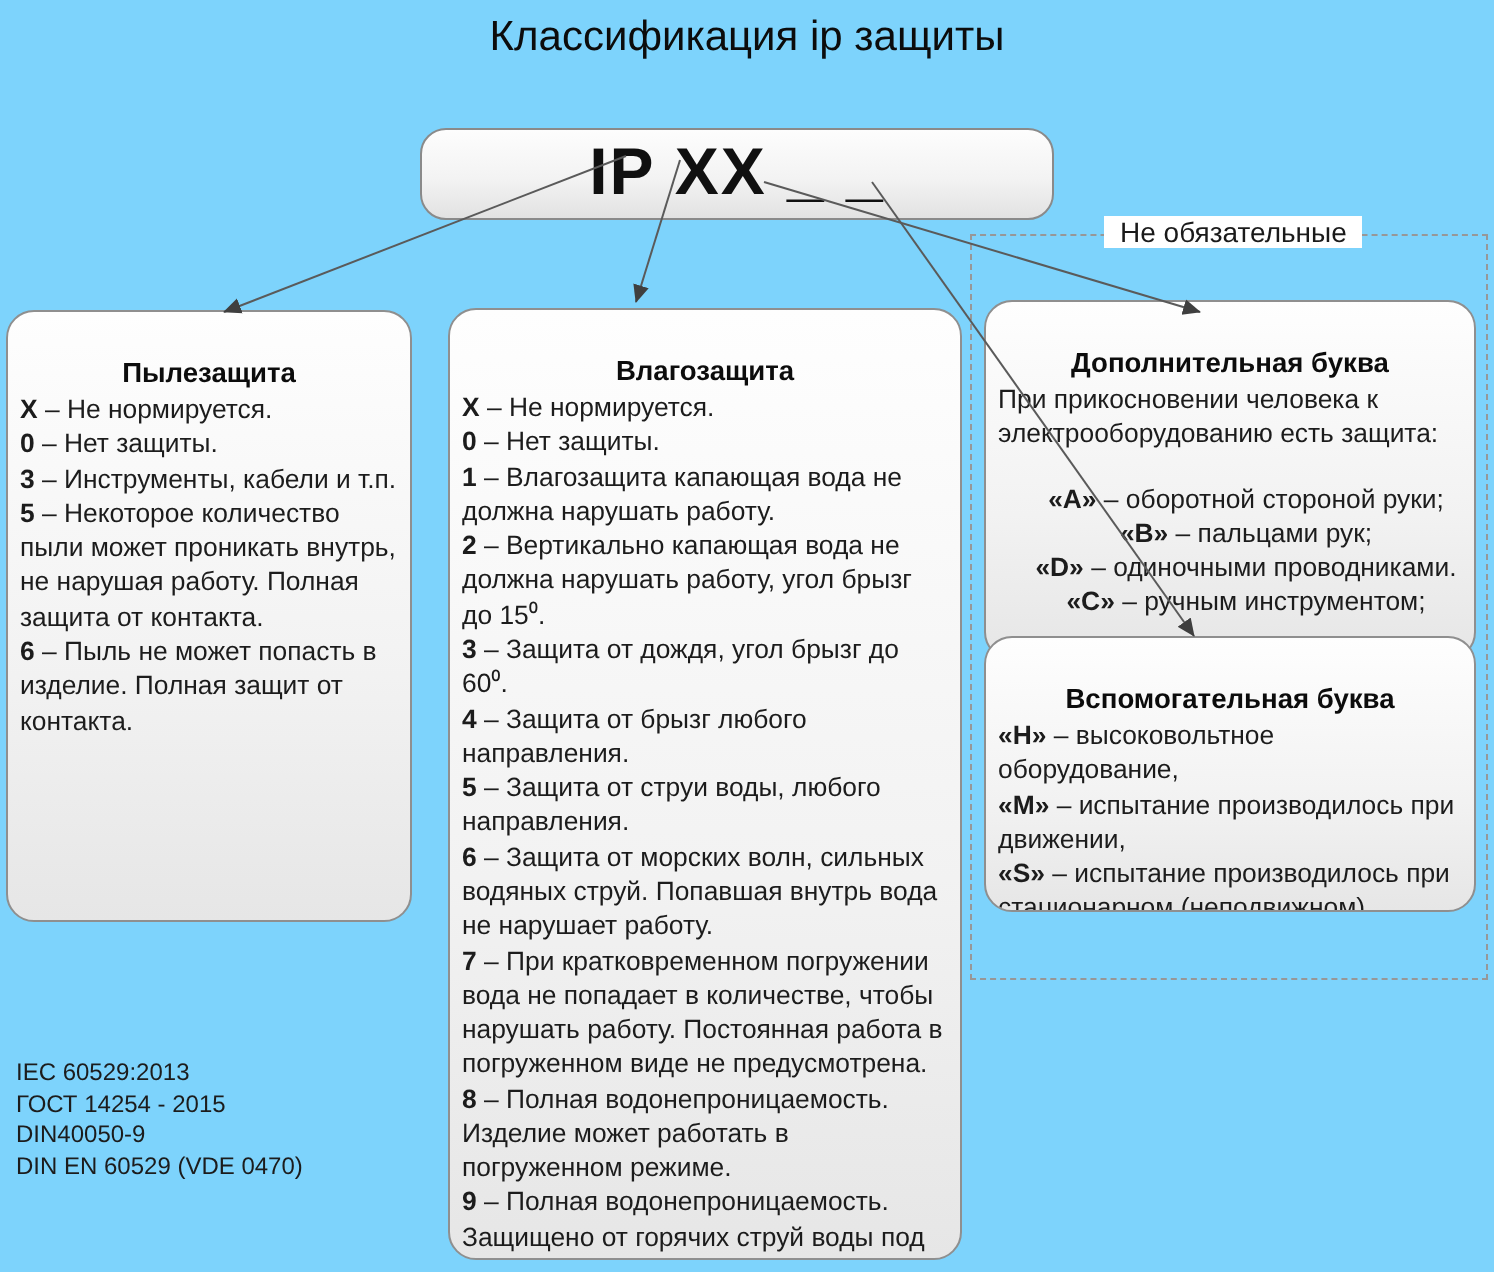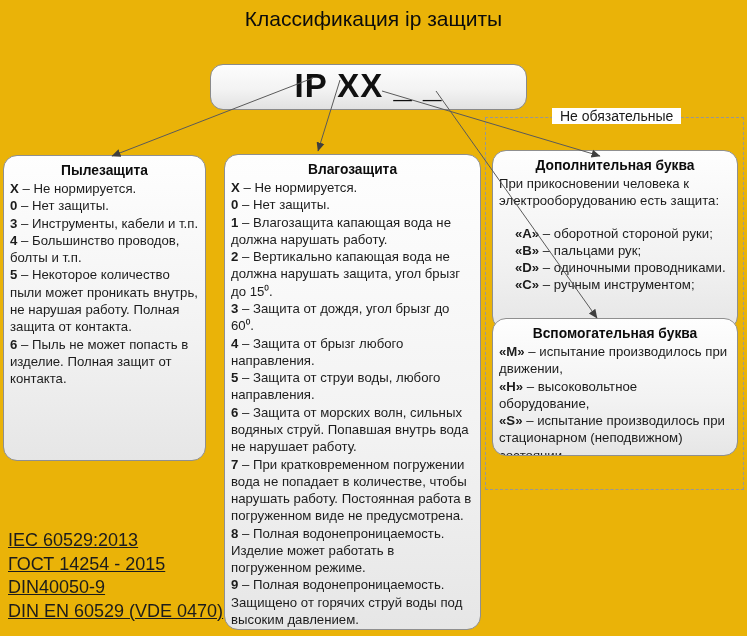--- a/index.html
+++ b/index.html
@@ -1,20 +1,20 @@
 <!DOCTYPE html>
 <html><head>
 <meta charset="utf-8">
 <style>
   html, body { margin: 0; padding: 0; background: #ffffff; }
   #page {
     position: relative;
     width: 747px;
     height: 636px;
-    background: #eab308;
+    background: #7dd3fc;
     font-family: "Liberation Sans", sans-serif;
     color: #1a1a1a;
     overflow: hidden;
   }
   .page-title {
     position: absolute;
     top: 7px; left: 0; width: 100%;
     text-align: center;
     font-size: 21px;
     color: #0c0c0c;
@@ -57,82 +57,81 @@
     color: #1a1a1a;
     z-index: 3;
     text-align: right;
   }
   .box {
     position: absolute;
     box-sizing: border-box;
     border: 1px solid #8f8f8f;
     border-radius: 14px;
     background: linear-gradient(180deg, #fefefe 0%, #f2f2f2 60%, #e6e6e6 100%);
-    padding: 5px 6px;
+    padding: 21px 6px;
     overflow: hidden;
     z-index: 2;
   }
   .box .box-title {
     font-weight: bold;
     font-size: 13.8px;
     text-align: center;
     margin: 2px 0 2px 0;
     color: #0c0c0c;
   }
   .item, .intro {
     font-size: 13.2px;
     line-height: 1.31;
     color: #1c1c1c;
   }
   .item b { font-weight: bold; }
-  .letter-list { margin: 15px 0 0 16px; }
+  .letter-list { margin: 15px 0 0 16px; text-align: center; }
   .dust-box { left: 3px; top: 155px; width: 203px; height: 306px; }
   .moisture-box { left: 224px; top: 154px; width: 257px; height: 476px; }
   .additional-box { left: 492px; top: 150px; width: 246px; height: 180px; }
   .auxiliary-box { left: 492px; top: 318px; width: 246px; height: 138px; }
   .standards {
     position: absolute;
     left: 8px; top: 529px;
     font-size: 14px;
     line-height: 1.33;
     color: #1f1f1f;
   }
-  .standards .item { font-size: 18px; text-decoration: underline; }
+  .standards .item { font-size: 12px; }
 </style>
 </head>
 <body>
 
 <div id="page">
 
   <div class="page-title">Классификация ip защиты</div>
 
   <div class="ip-box">IP XX _ _</div>
 
   <div class="dashed-group"></div>
   <div class="optional-label">Не обязательные</div>
 
   <div class="box dust-box">
     <div class="box-title">Пылезащита</div>
     <div>
         <div class="item"><b>X</b><span> – Не нормируется.</span></div>
         <div class="item"><b>0</b><span> – Нет защиты.</span></div>
         <div class="item"><b>3</b><span> – Инструменты, кабели и т.п.</span></div>
-        <div class="item"><b>4</b><span> – Большинство проводов, болты и т.п.</span></div>
         <div class="item"><b>5</b><span> – Некоторое количество пыли может проникать внутрь, не нарушая работу. Полная защита от контакта.</span></div>
         <div class="item"><b>6</b><span> – Пыль не может попасть в изделие. Полная защит от контакта.</span></div>
       </div>
   </div>
 
   <div class="box moisture-box">
     <div class="box-title">Влагозащита</div>
     <div>
         <div class="item"><b>X</b><span> – Не нормируется.</span></div>
         <div class="item"><b>0</b><span> – Нет защиты.</span></div>
         <div class="item"><b>1</b><span> – Влагозащита капающая вода не должна нарушать работу.</span></div>
-        <div class="item"><b>2</b><span> – Вертикально капающая вода не должна нарушать защита, угол брызг до 15⁰.</span></div>
+        <div class="item"><b>2</b><span> – Вертикально капающая вода не должна нарушать работу, угол брызг до 15⁰.</span></div>
         <div class="item"><b>3</b><span> – Защита от дождя, угол брызг до 60⁰.</span></div>
         <div class="item"><b>4</b><span> – Защита от брызг любого направления.</span></div>
         <div class="item"><b>5</b><span> – Защита от струи воды, любого направления.</span></div>
         <div class="item"><b>6</b><span> – Защита от морских волн, сильных водяных струй. Попавшая внутрь вода не нарушает работу.</span></div>
         <div class="item"><b>7</b><span> – При кратковременном погружении вода не попадает в количестве, чтобы нарушать работу. Постоянная работа в погруженном виде не предусмотрена.</span></div>
         <div class="item"><b>8</b><span> – Полная водонепроницаемость. Изделие может работать в погруженном режиме.</span></div>
         <div class="item"><b>9</b><span> – Полная водонепроницаемость. Защищено от горячих струй воды под высоким давлением.</span></div>
       </div>
   </div>
 
@@ -143,22 +142,22 @@
         <div class="item"><b>«A»</b><span> – оборотной стороной руки;</span></div>
         <div class="item"><b>«B»</b><span> – пальцами рук;</span></div>
         <div class="item"><b>«D»</b><span> – одиночными проводниками.</span></div>
         <div class="item"><b>«C»</b><span> – ручным инструментом;</span></div>
       </div>
   </div>
 
   <div class="box auxiliary-box">
     <div class="box-title">Вспомогательная буква</div>
     <div>
+        <div class="item"><b>«H»</b><span> – высоковольтное оборудование,</span></div>
         <div class="item"><b>«M»</b><span> – испытание производилось при движении,</span></div>
-        <div class="item"><b>«H»</b><span> – высоковольтное оборудование,</span></div>
         <div class="item"><b>«S»</b><span> – испытание производилось при стационарном (неподвижном) состоянии.</span></div>
       </div>
   </div>
 
   <div class="standards">
       <div class="item">IEC 60529:2013</div>
       <div class="item">ГОСТ 14254 - 2015</div>
       <div class="item">DIN40050-9</div>
       <div class="item">DIN EN 60529 (VDE 0470)</div>
     </div>

